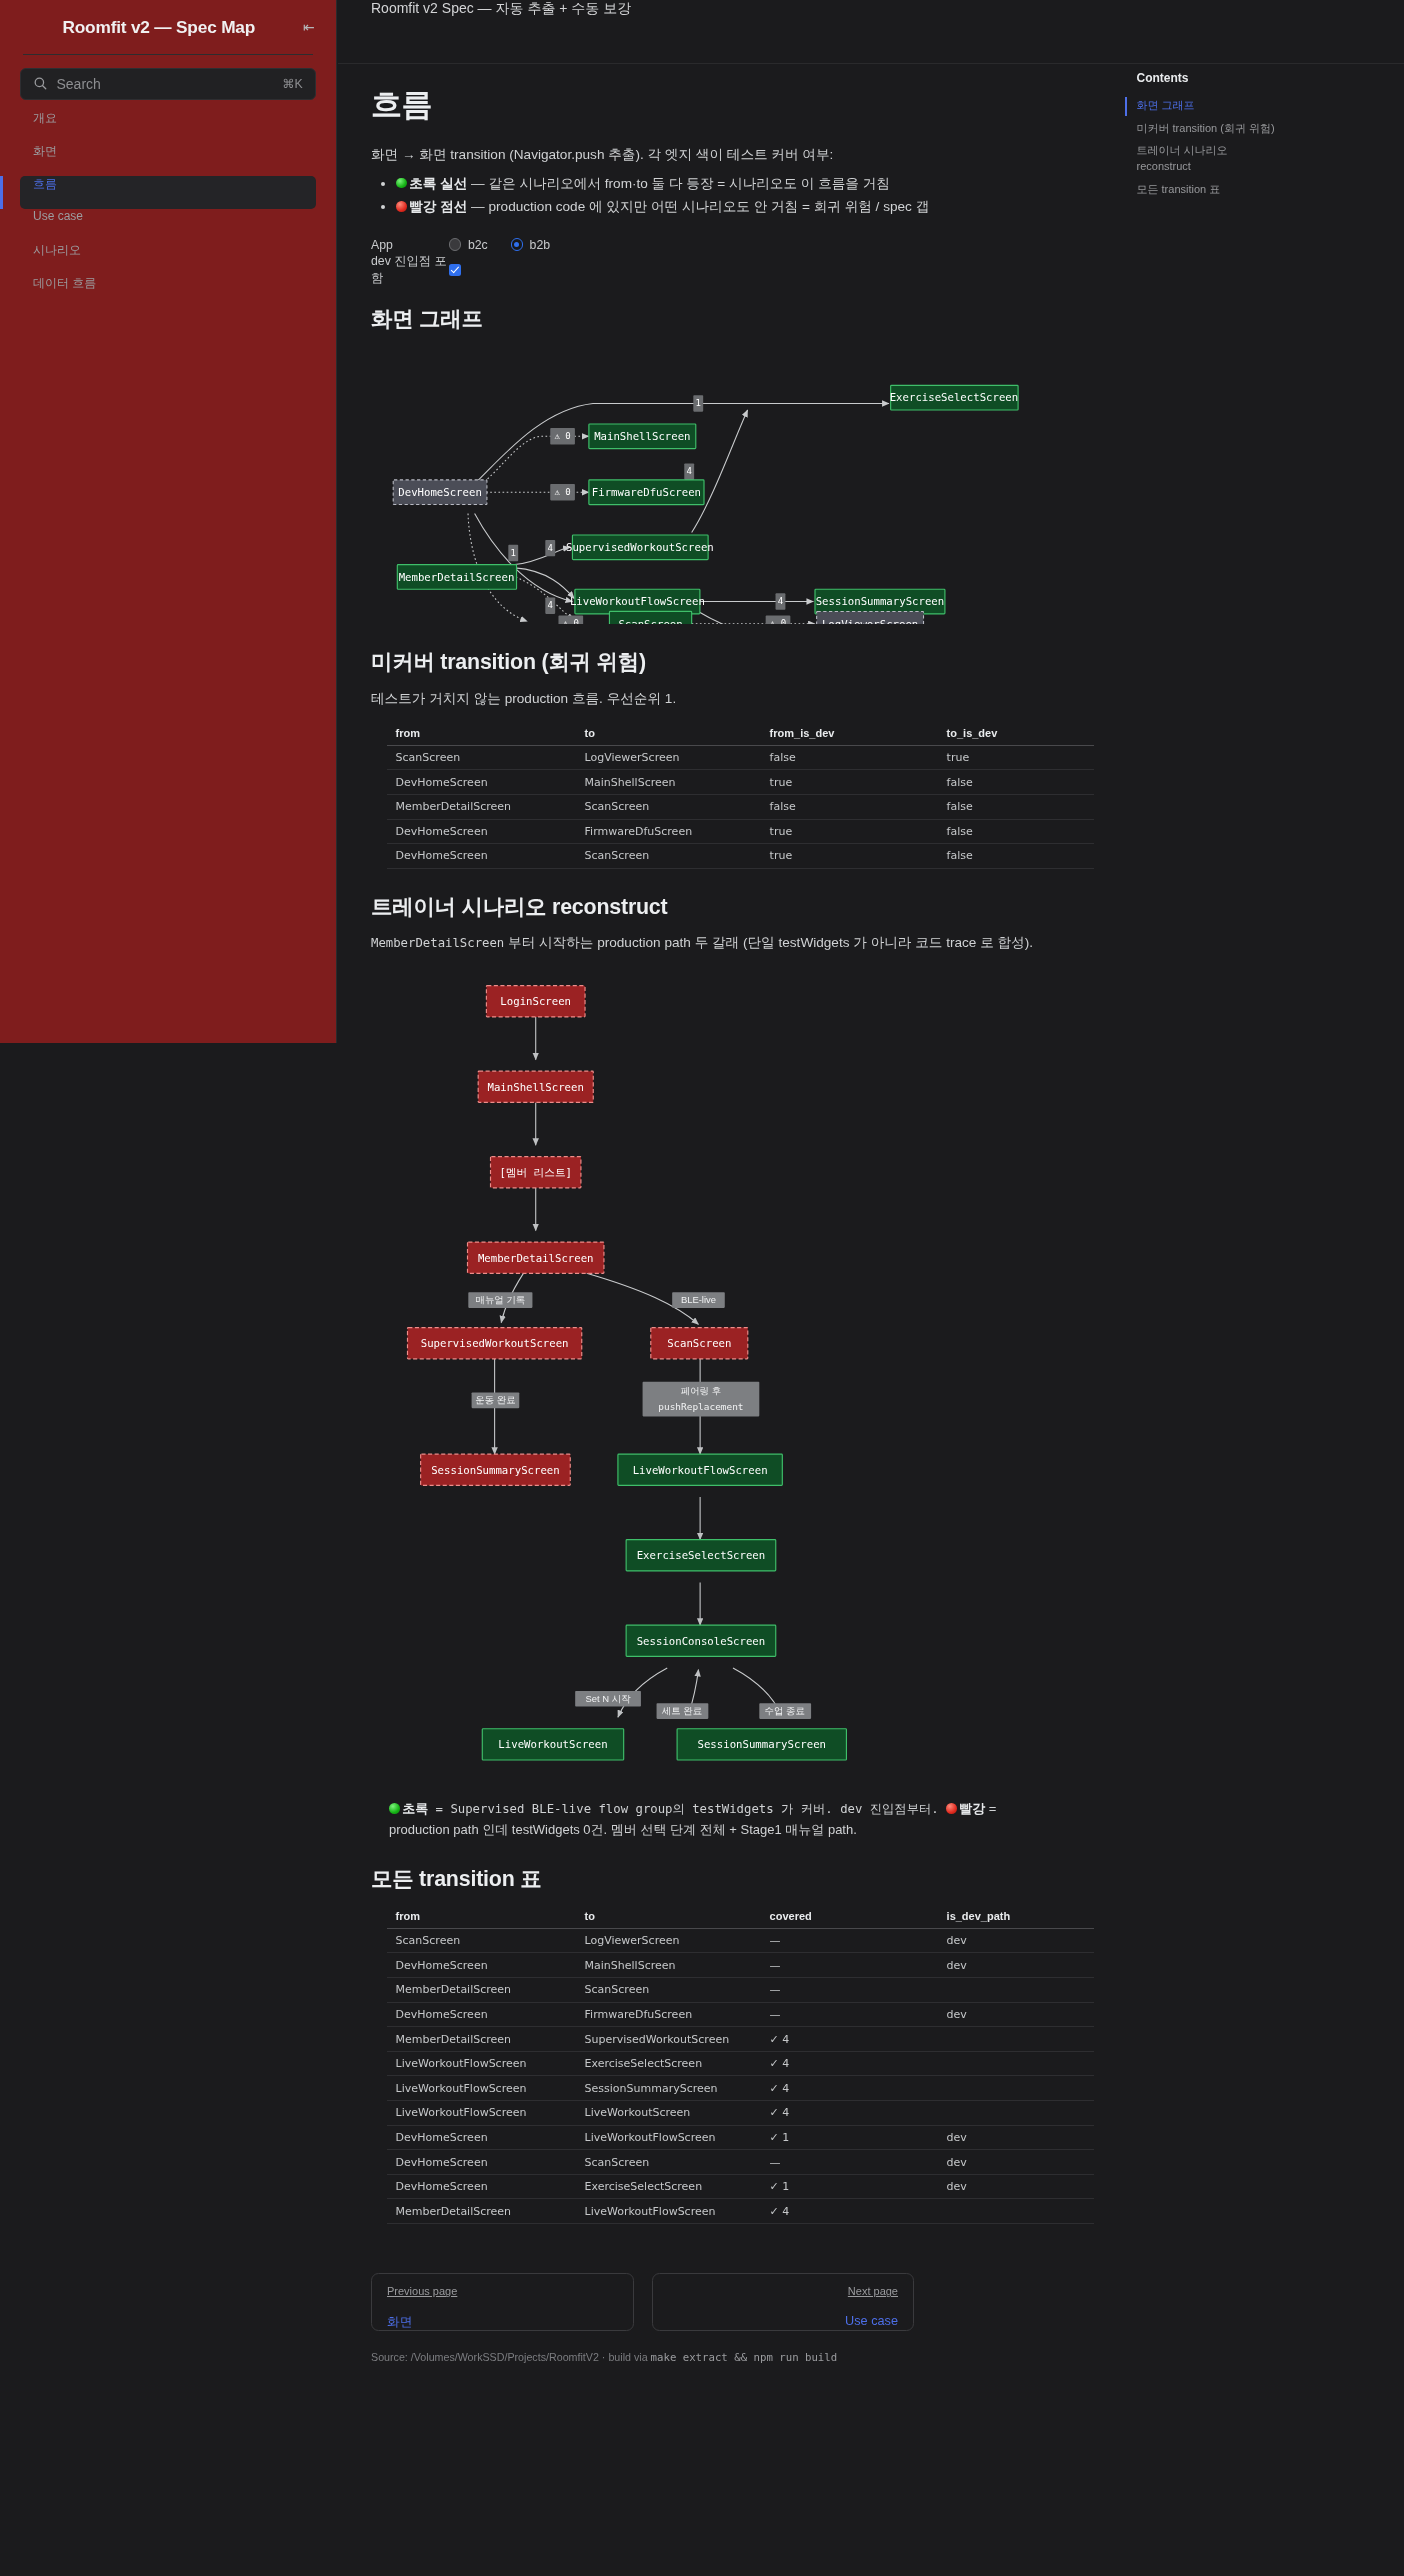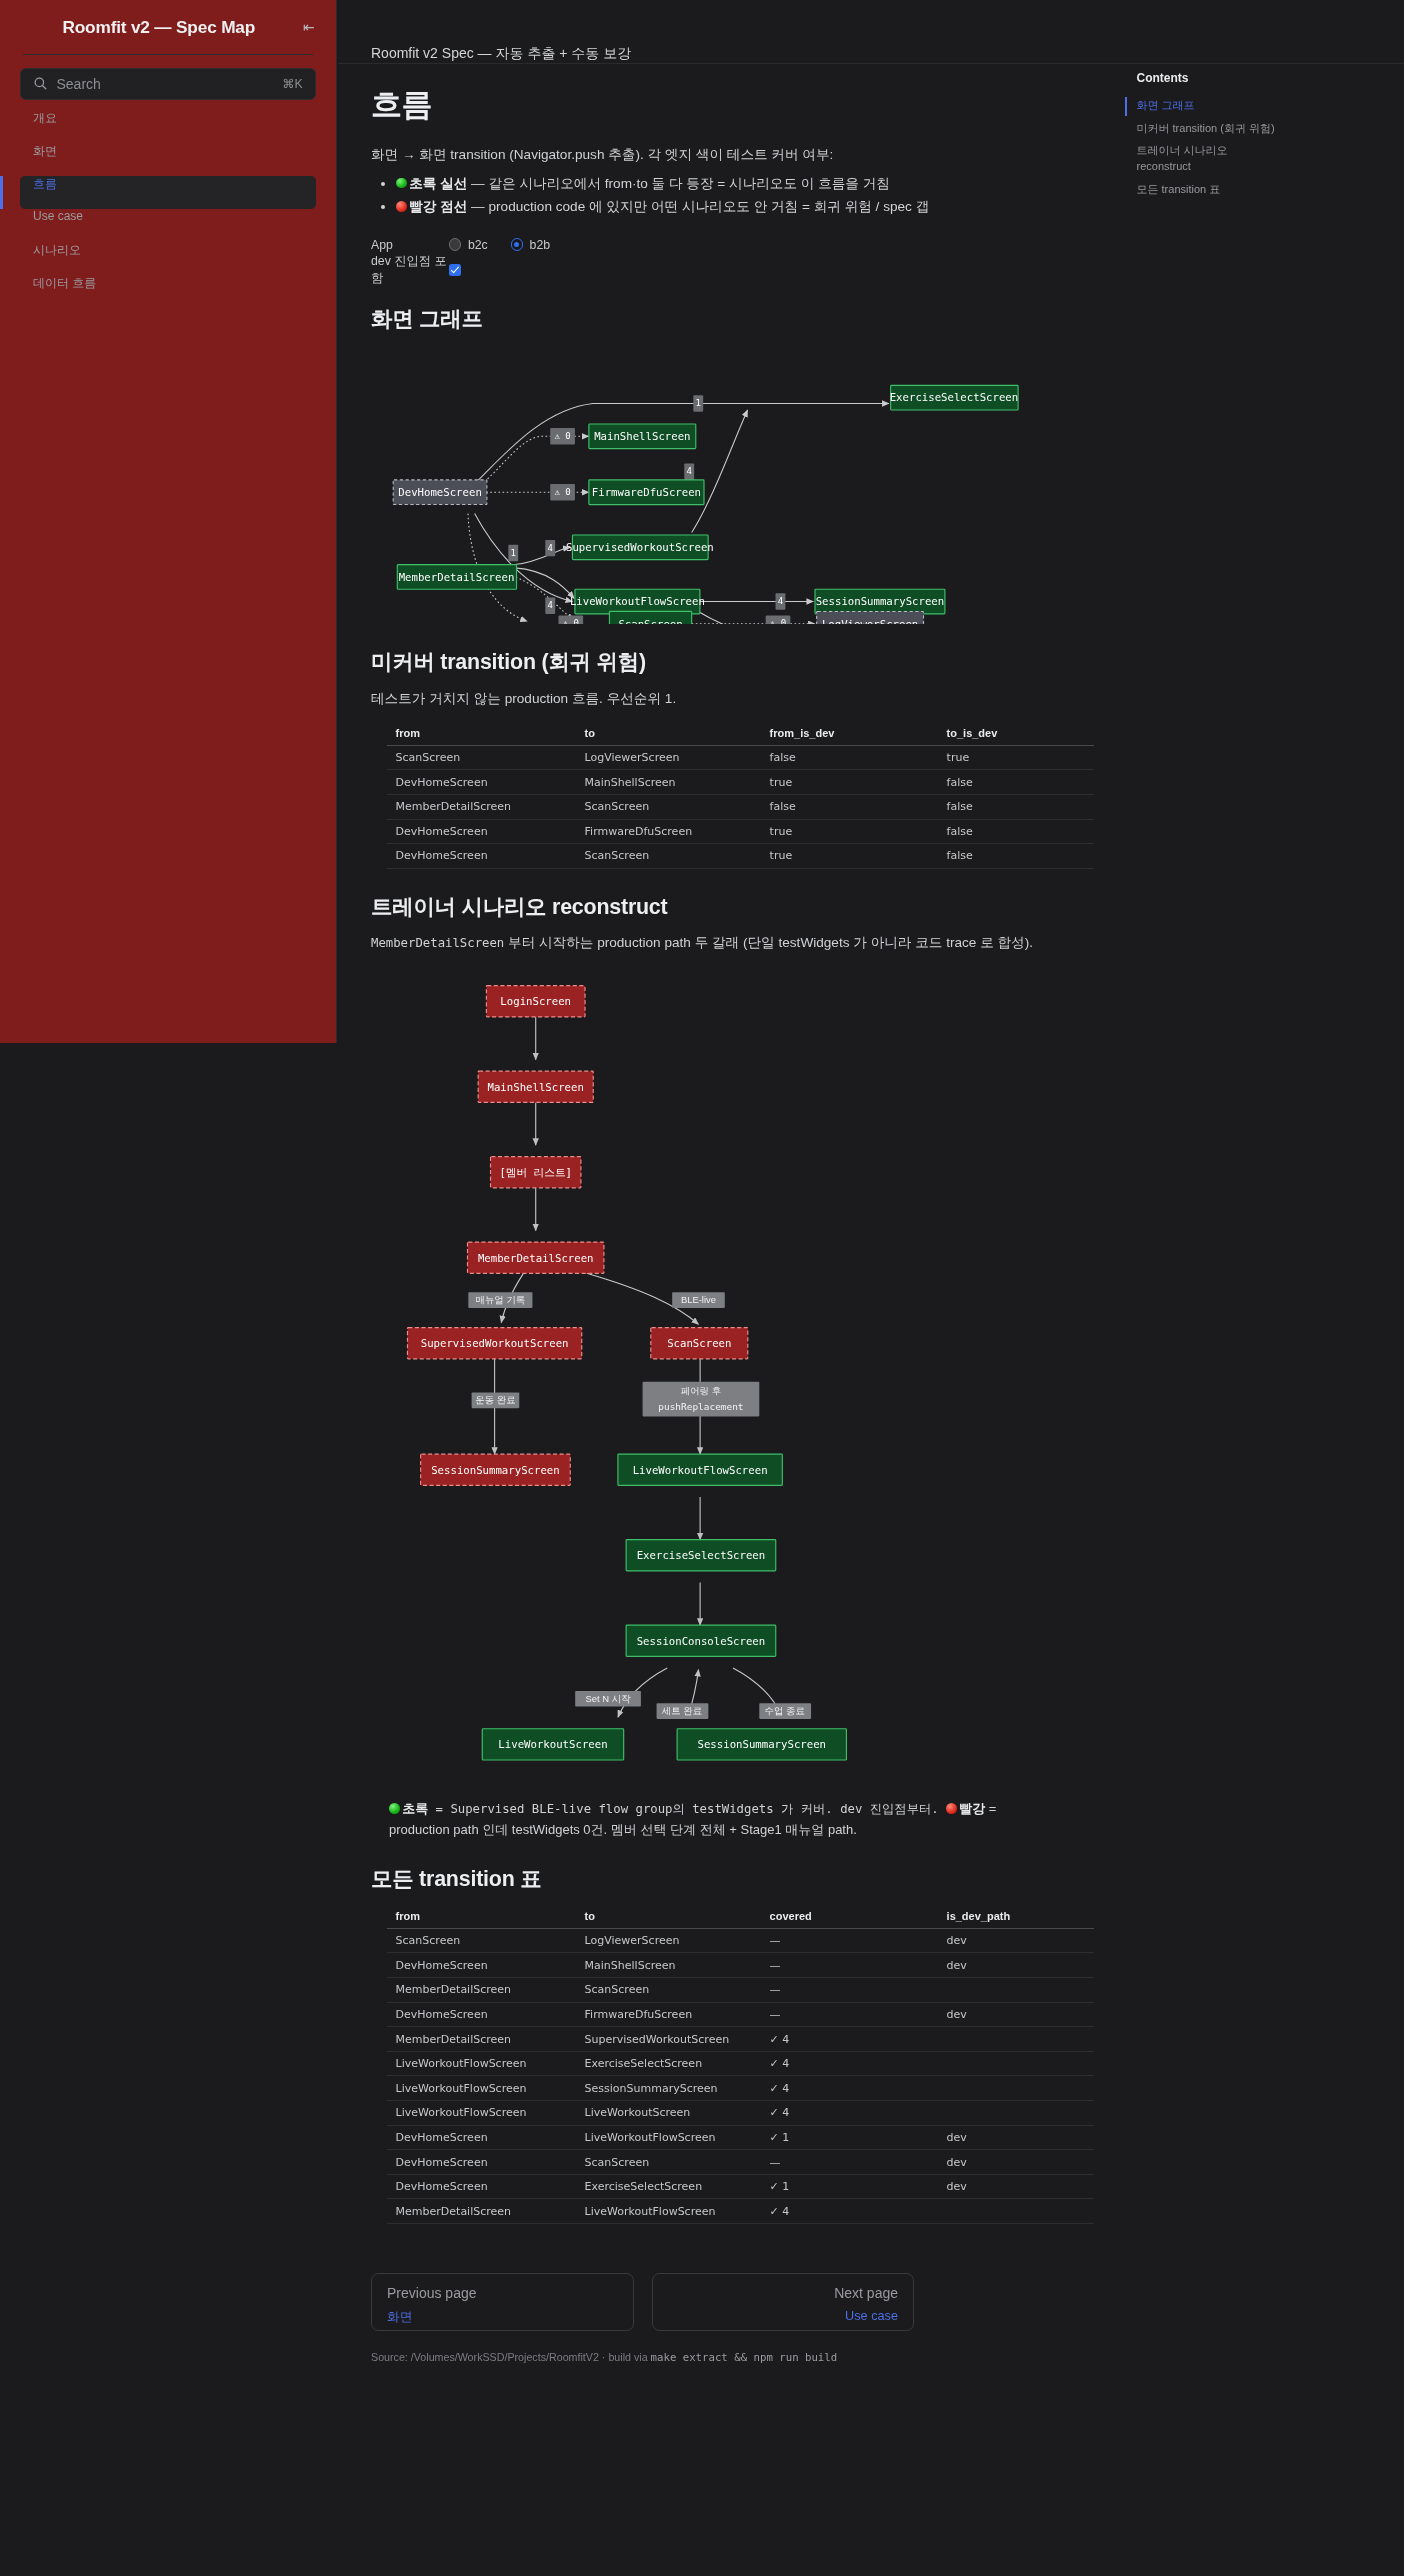--- a/index.html
+++ b/index.html
@@ -81,21 +81,21 @@
     width: 2.5px;
     background: #4d6fe8;
   }
 
   
   .topbar {
     position: absolute;
     top: 0; left: 338px; right: 0;
     height: 64px;
     display: flex;
-    align-items: flex-end;
+    align-items: flex-start;
     padding-left: 33px;
     border-bottom: 0.8px solid #2a2a2c;
     background: #1b1b1d;
   }
   .topbar-title { font-size: 14px; color: #d3d4d6; }
 
   
   .main {
     position: absolute;
     top: 54px;
@@ -267,21 +267,21 @@
     width: 543px;
   }
   .pgbox {
     flex: 1;
     border: 0.8px solid #3a3a3d;
     border-radius: 7.4px;
     padding: 11.5px 15px 13px 15px;
     height: 58px;
     cursor: pointer;
   }
-  .pg-sub { font-size: 14px; color: #9a9b9e; margin-bottom: 8px; }
+  .pg-sub { font-size: 11px; color: #9a9b9e; margin-bottom: 17px; text-decoration: underline; }
   .pg-main { font-size: 12.7px; color: #4d6fe8; }
   .pg-right { text-align: right; }
   .source {
     margin: 20px 0 25px 0;
     font-size: 10.7px;
     color: #7c7d80;
   }
   .source .mono { font-size: 10.7px; color: #9b9c9f; }
 
   

